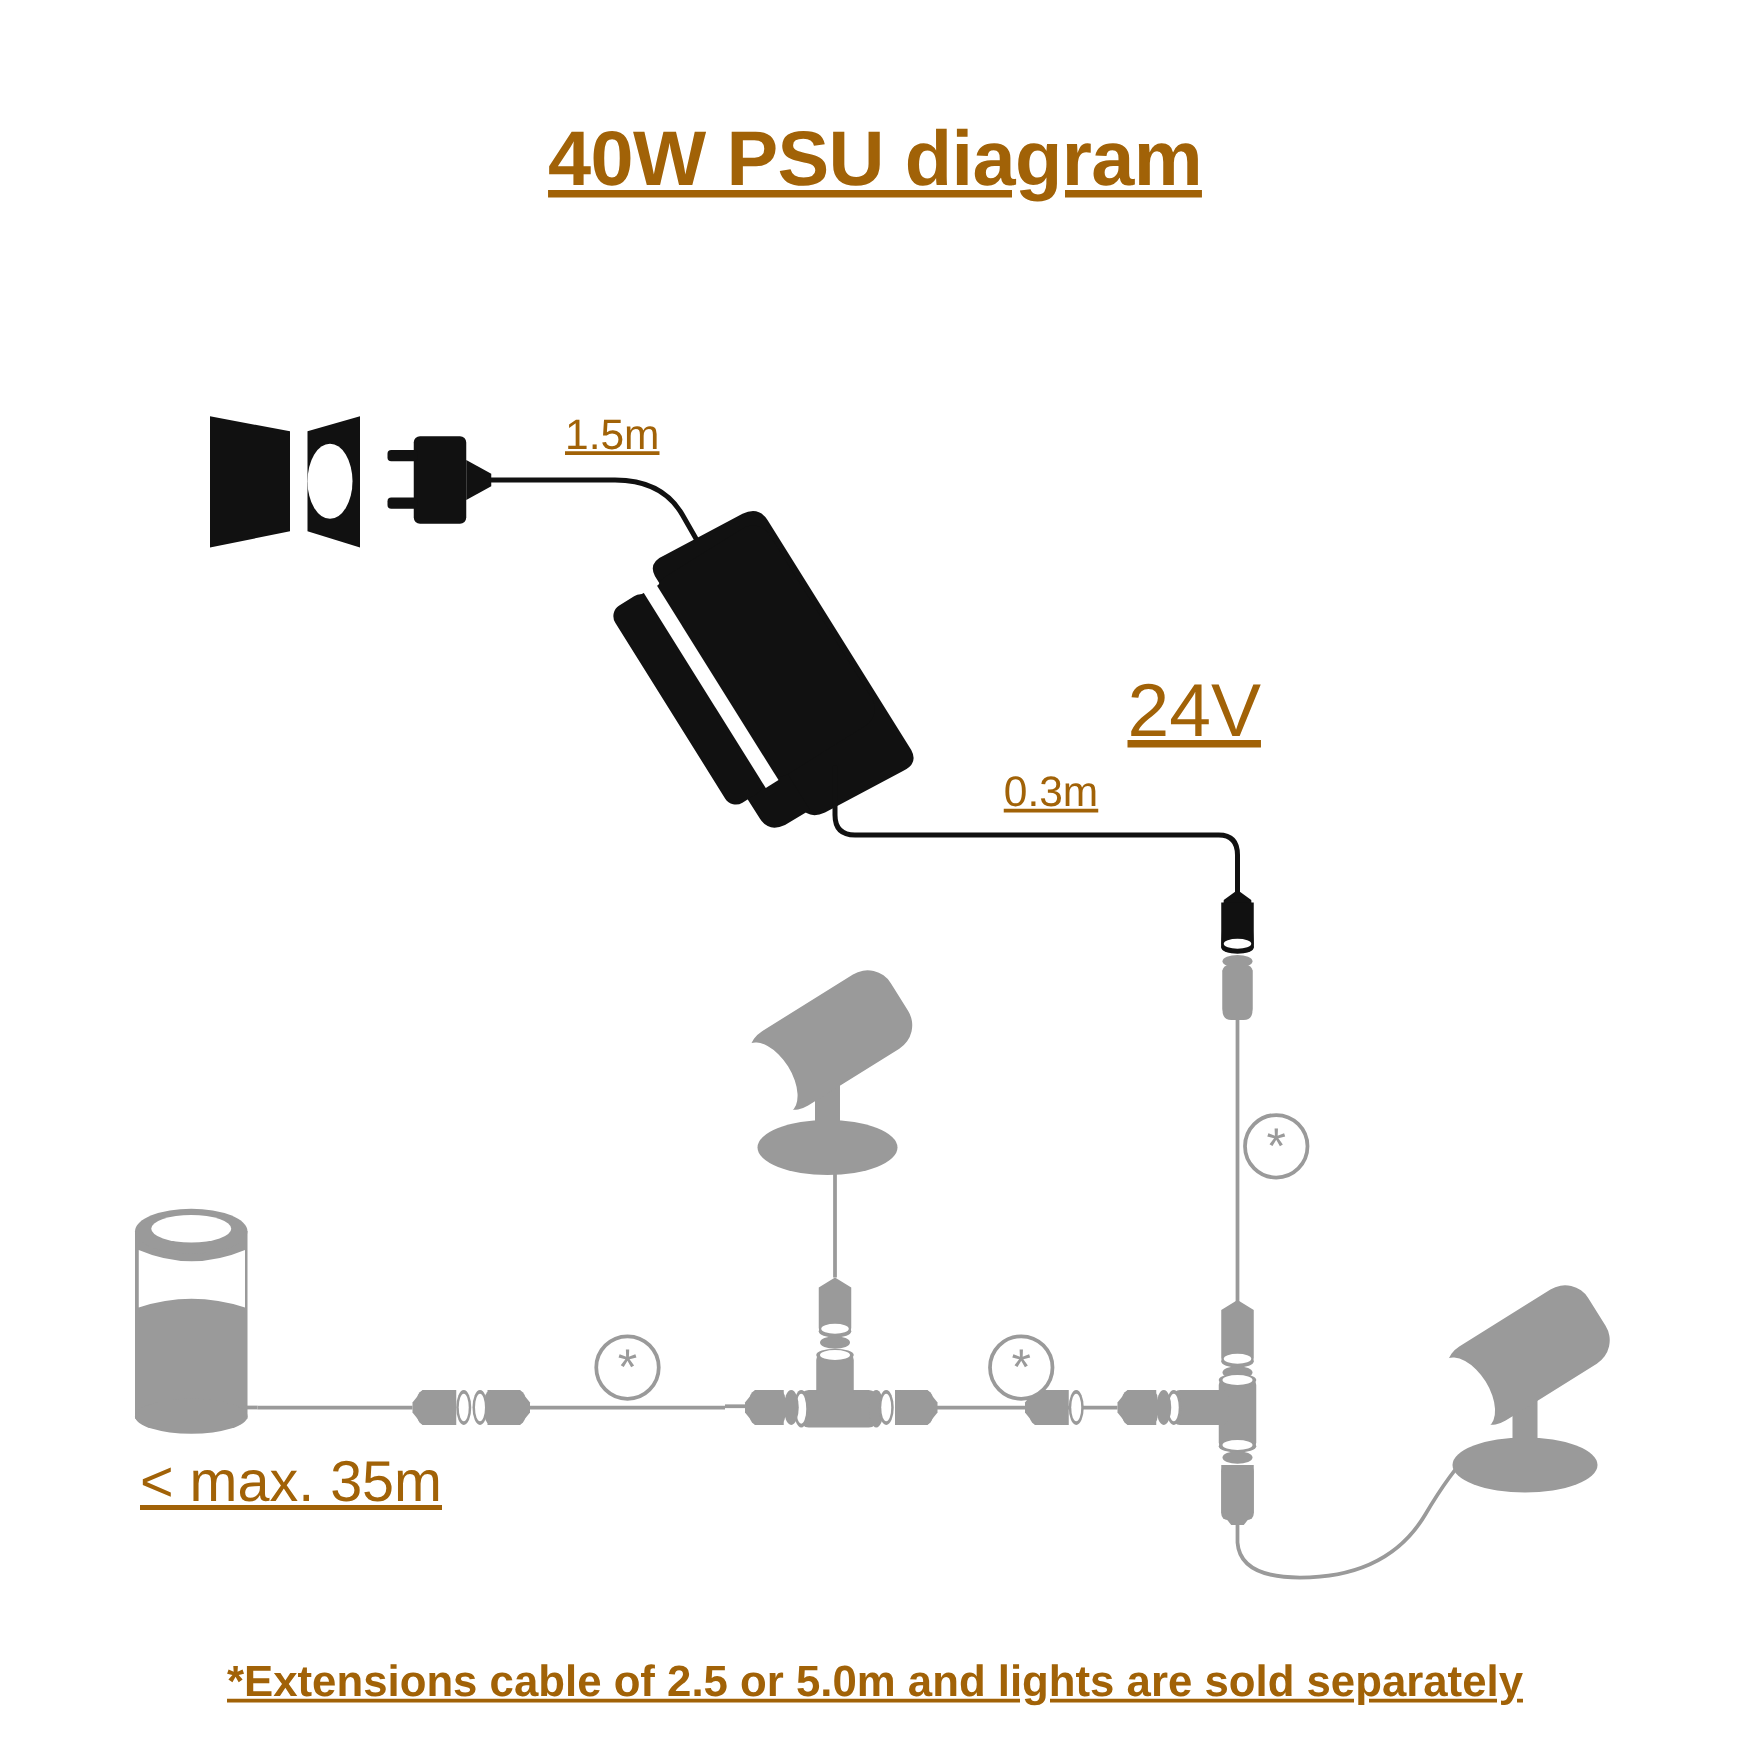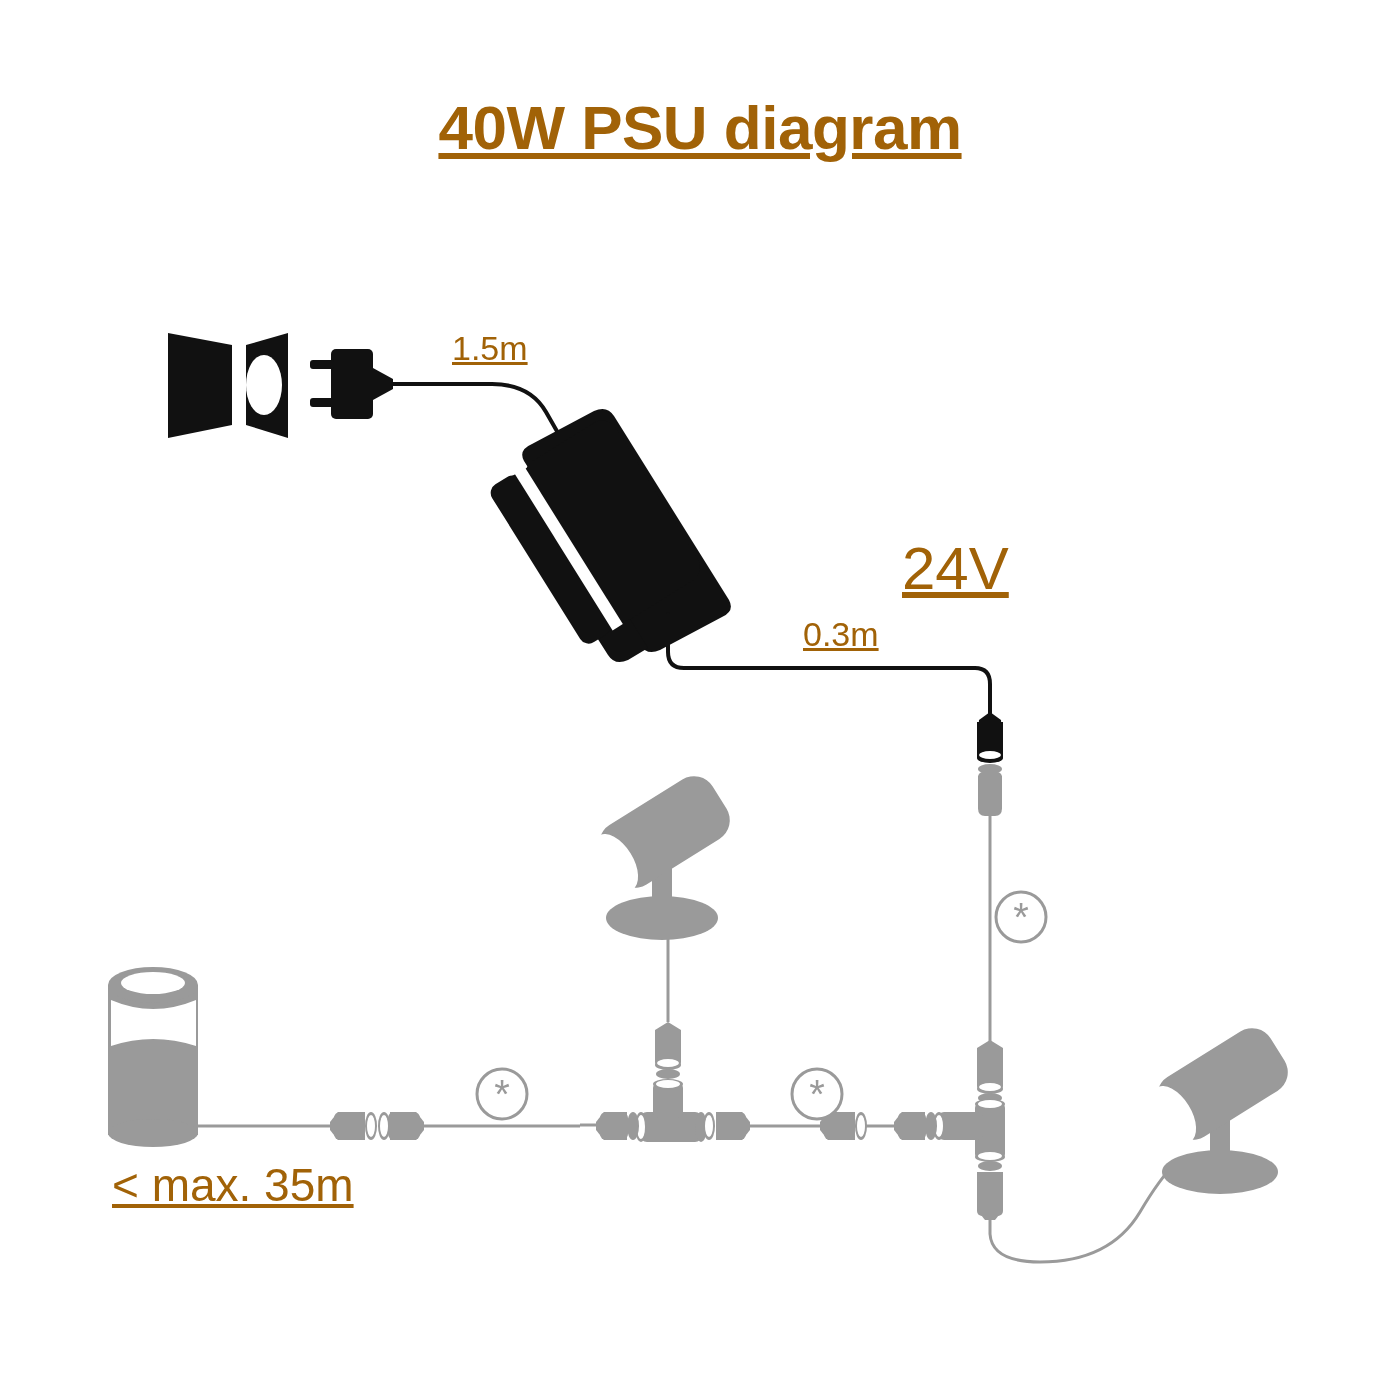--- a/index.html
+++ b/index.html
@@ -85,20 +85,21 @@
 
 <div id="page">
 
   <div class="txt" id="title-text">40W PSU diagram</div>
 
   <div class="txt" id="label-24v">24V</div>
   <div class="txt" id="label-15m">1.5m</div>
   <div class="txt" id="label-06m">0.3m</div>
   <div class="txt" id="label-max35m">&lt; max. 35m</div>
 
+  <div class="txt" id="footnote-text">*Extensions cable of 2.5 or 5.0m and lights are sold separately</div>
 
   <svg id="diagram-svg" viewBox="0 0 1400 1400">
 
     <g>
 
       <polygon points="168,333 232,345 232,425 168,438" fill="#111111"></polygon>
 
       <path d="M246,345 L288,333 L288,438 L246,425 Z" fill="#111111"></path>
       <ellipse cx="264" cy="385" rx="18" ry="30" fill="#ffffff"></ellipse>
     </g>

